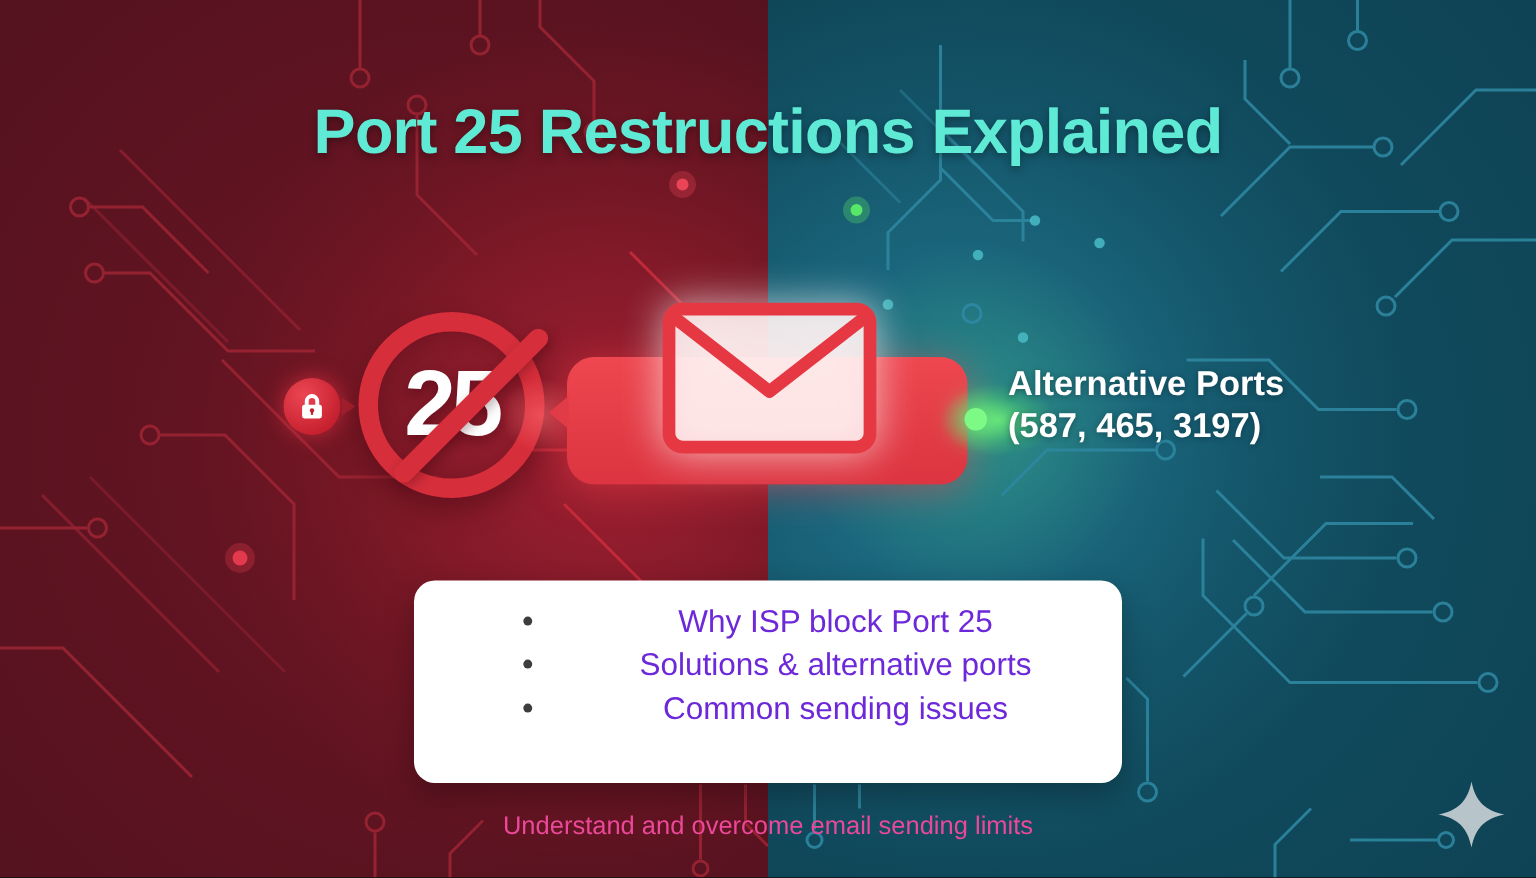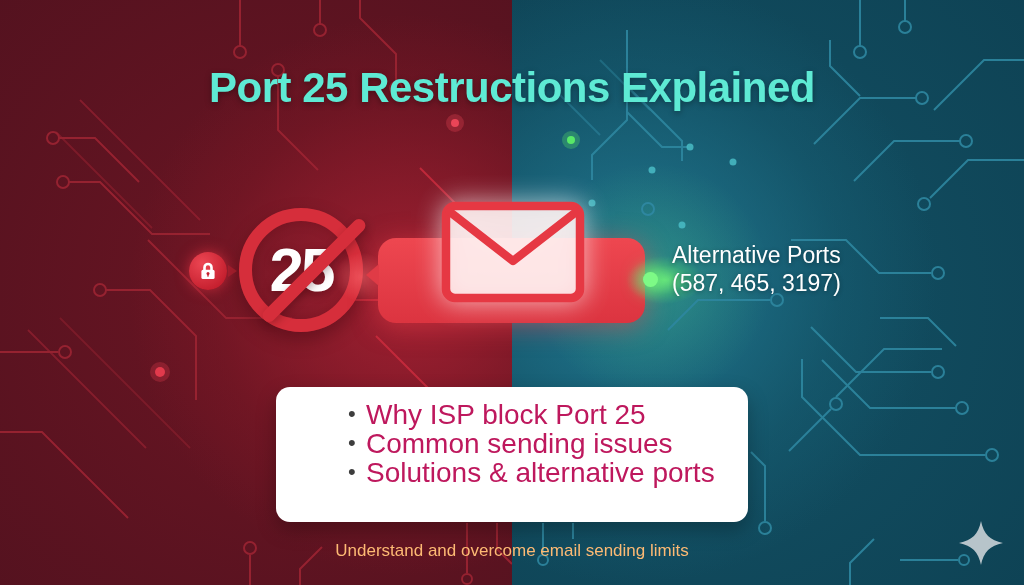--- a/index.html
+++ b/index.html
@@ -26,21 +26,21 @@
   .circuit.right { left:512px; }
 
   
   .title {
     position:absolute; top:64px; left:0; width:1024px; margin:0;
     text-align:center; color:#5eead4; font-size:42px; font-weight:bold;
     letter-spacing:-0.5px; text-shadow:0 2px 6px rgba(0,0,0,0.35);
   }
   .tagline {
     position:absolute; top:541px; left:0; width:1024px;
-    text-align:center; color:#fdba74; font-size:17px;
+    text-align:center; color:#ec4899; font-size:17px;
   }
 
   
   .lock-badge {
     position:absolute; left:189px; top:252px; width:38px; height:38px;
     border-radius:50%;
     background:radial-gradient(circle at 35% 30%, #ec4653, #c6202f 75%);
     box-shadow:0 0 14px rgba(230,50,65,0.7);
     display:flex; align-items:center; justify-content:center;
   }
@@ -93,34 +93,34 @@
   }
   .green-core {
     position:absolute; left:643px; top:272px; width:15px; height:15px;
     border-radius:50%; background:#7dfa86;
     box-shadow:0 0 16px 6px rgba(105,240,120,0.75);
   }
 
   
   .alt-ports {
     position:absolute; left:672px; top:241px; color:#ffffff;
-    font-size:23px; font-weight:normal; line-height:28px;
+    font-size:23px; font-weight:bold; line-height:28px;
     text-shadow:0 1px 4px rgba(0,20,25,0.4);
   }
 
   
   .card {
     position:absolute; left:276px; top:387px; width:472px; height:135px;
     background:#ffffff; border-radius:14px;
     box-shadow:0 8px 20px rgba(0,0,0,0.28);
   }
   .card ul { margin:0; padding:13px 0 0 72px; list-style:none; }
   .card li {
-    position:relative; padding-left:18px; color:#be185d;
-    font-size:28px; line-height:29px;
+    position:relative; padding-left:18px; color:#6d28d9;
+    font-size:21px; line-height:29px;text-align:center;
   }
   .card li::before {
     content:"•"; position:absolute; left:0; top:-1px;
     font-size:22px; color:#3d3d3d;
   }
 
   
   .sparkle { position:absolute; left:958px; top:520px; }
 </style>
 </head>
@@ -259,22 +259,22 @@
   <div class="green-core"></div>
 
   <div class="alt-ports">
     <div>Alternative Ports</div>
     <div>(587, 465, 3197)</div>
   </div>
 
   <div class="card">
     <ul>
       <li><span>Why ISP block Port 25</span></li>
+      <li><span>Solutions &amp; alternative ports</span></li>
       <li><span>Common sending issues</span></li>
-      <li><span>Solutions &amp; alternative ports</span></li>
     </ul>
   </div>
 
   <div class="tagline">Understand and overcome email sending limits</div>
 
   <svg class="sparkle" width="46" height="46" viewBox="0 0 46 46">
     <path d="M23,1 C25.5,14 32,20.5 45,23 C32,25.5 25.5,32 23,45 C20.5,32 14,25.5 1,23 C14,20.5 20.5,14 23,1 Z" fill="#b7c4ca"></path>
   </svg>
 
 </div>

